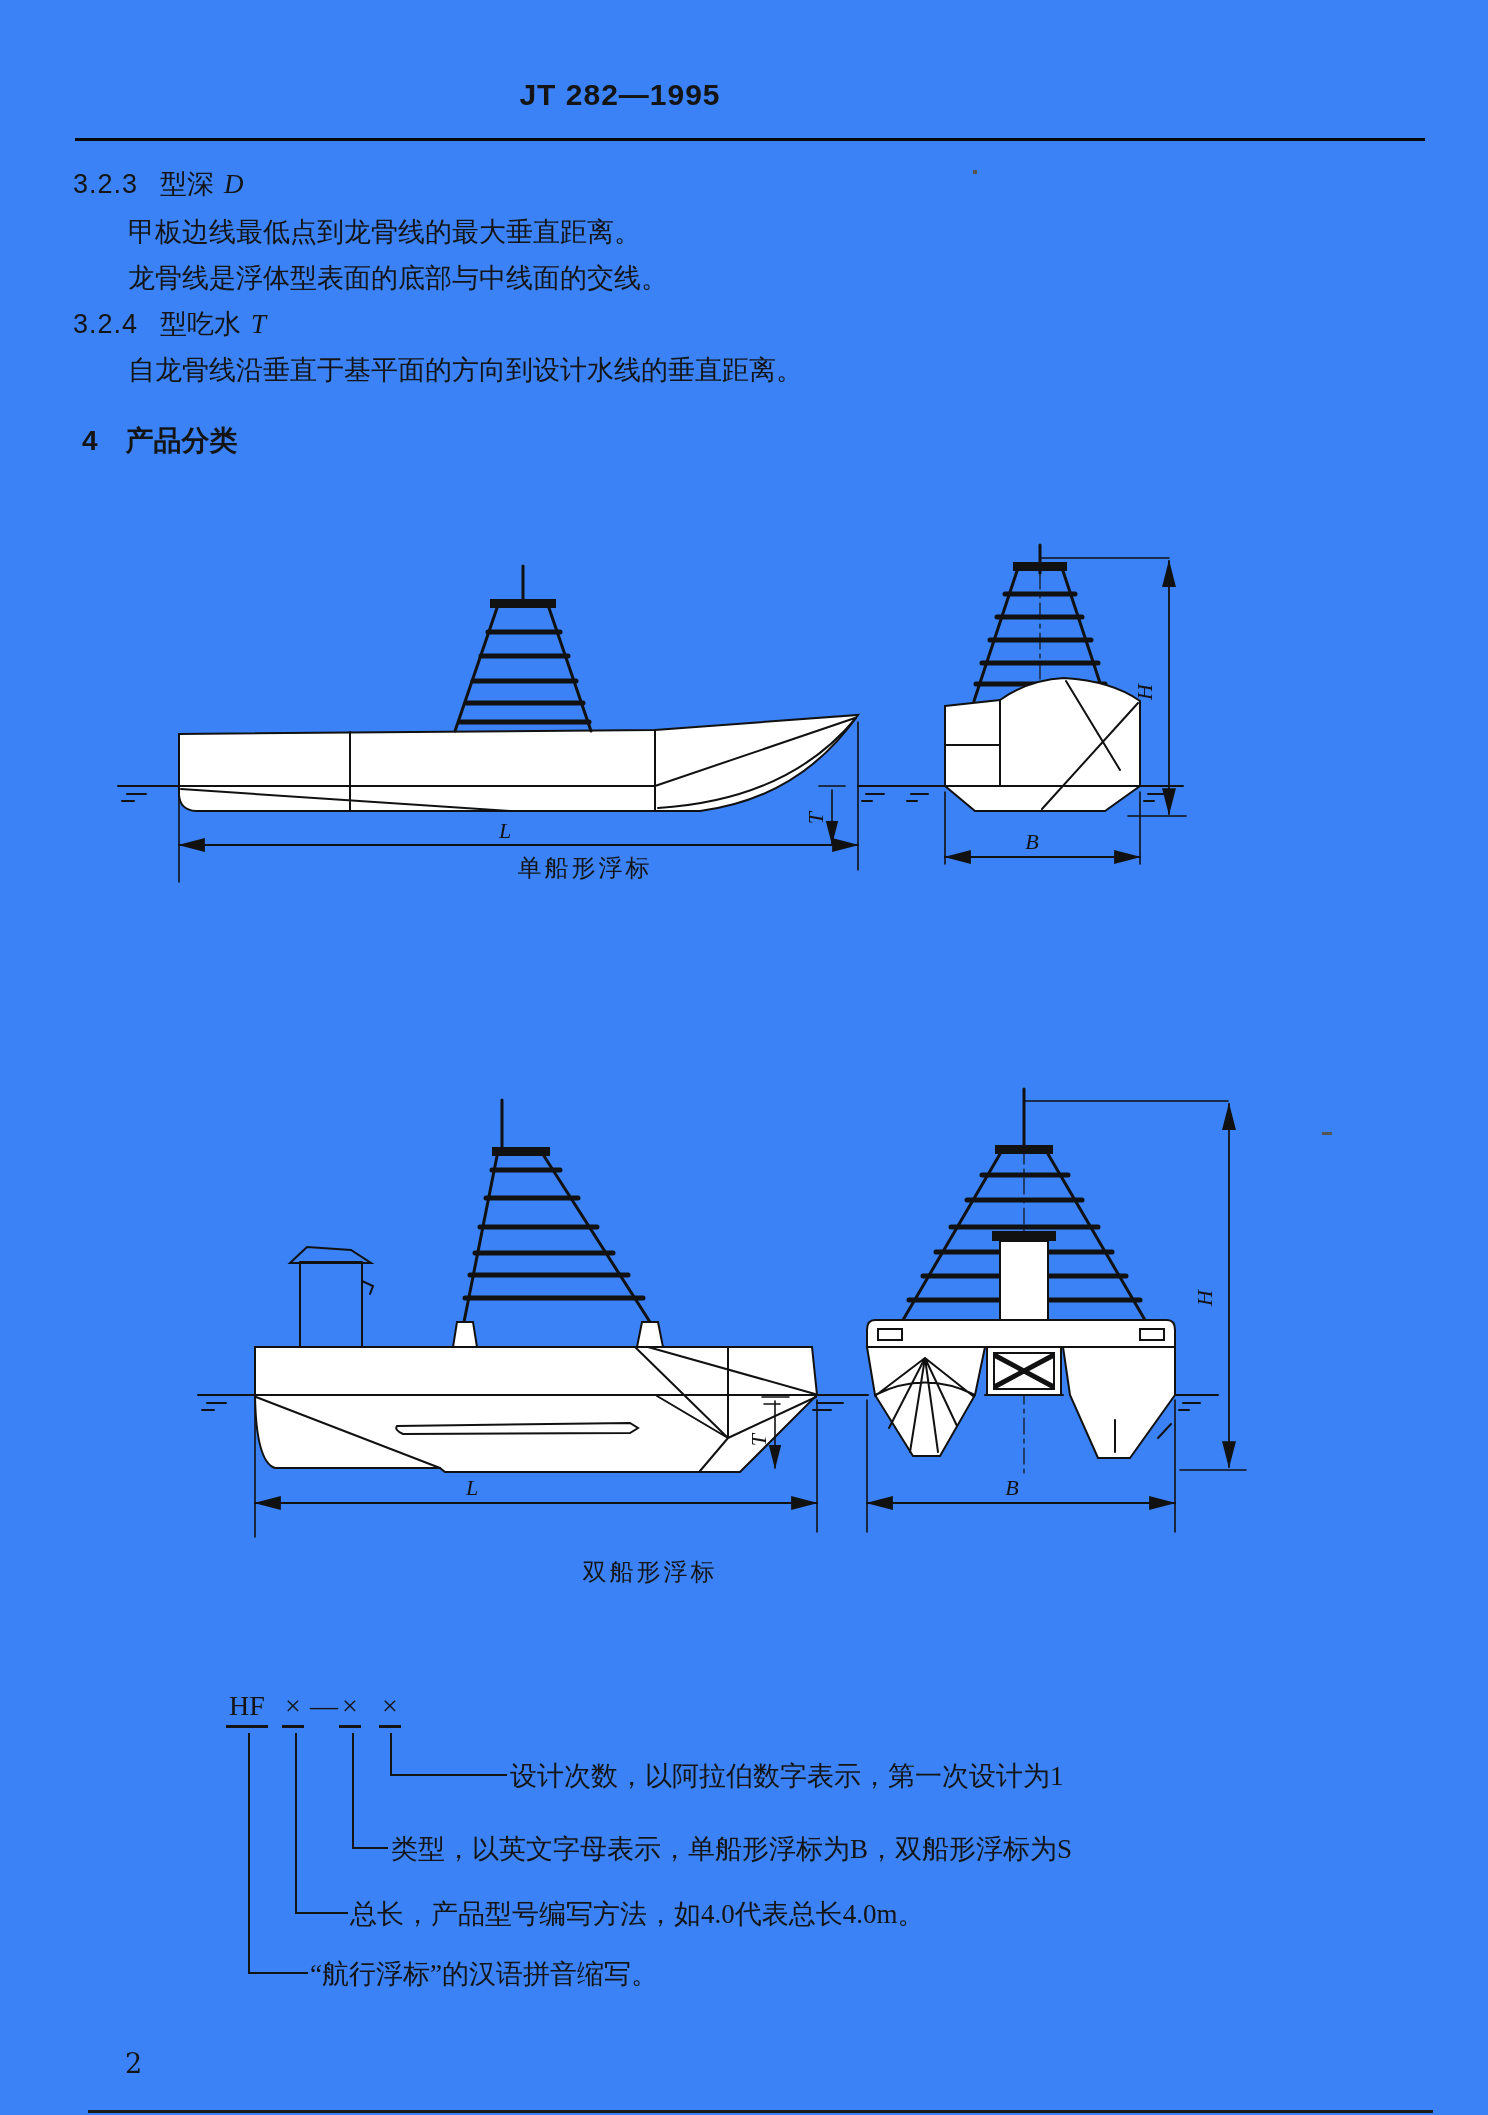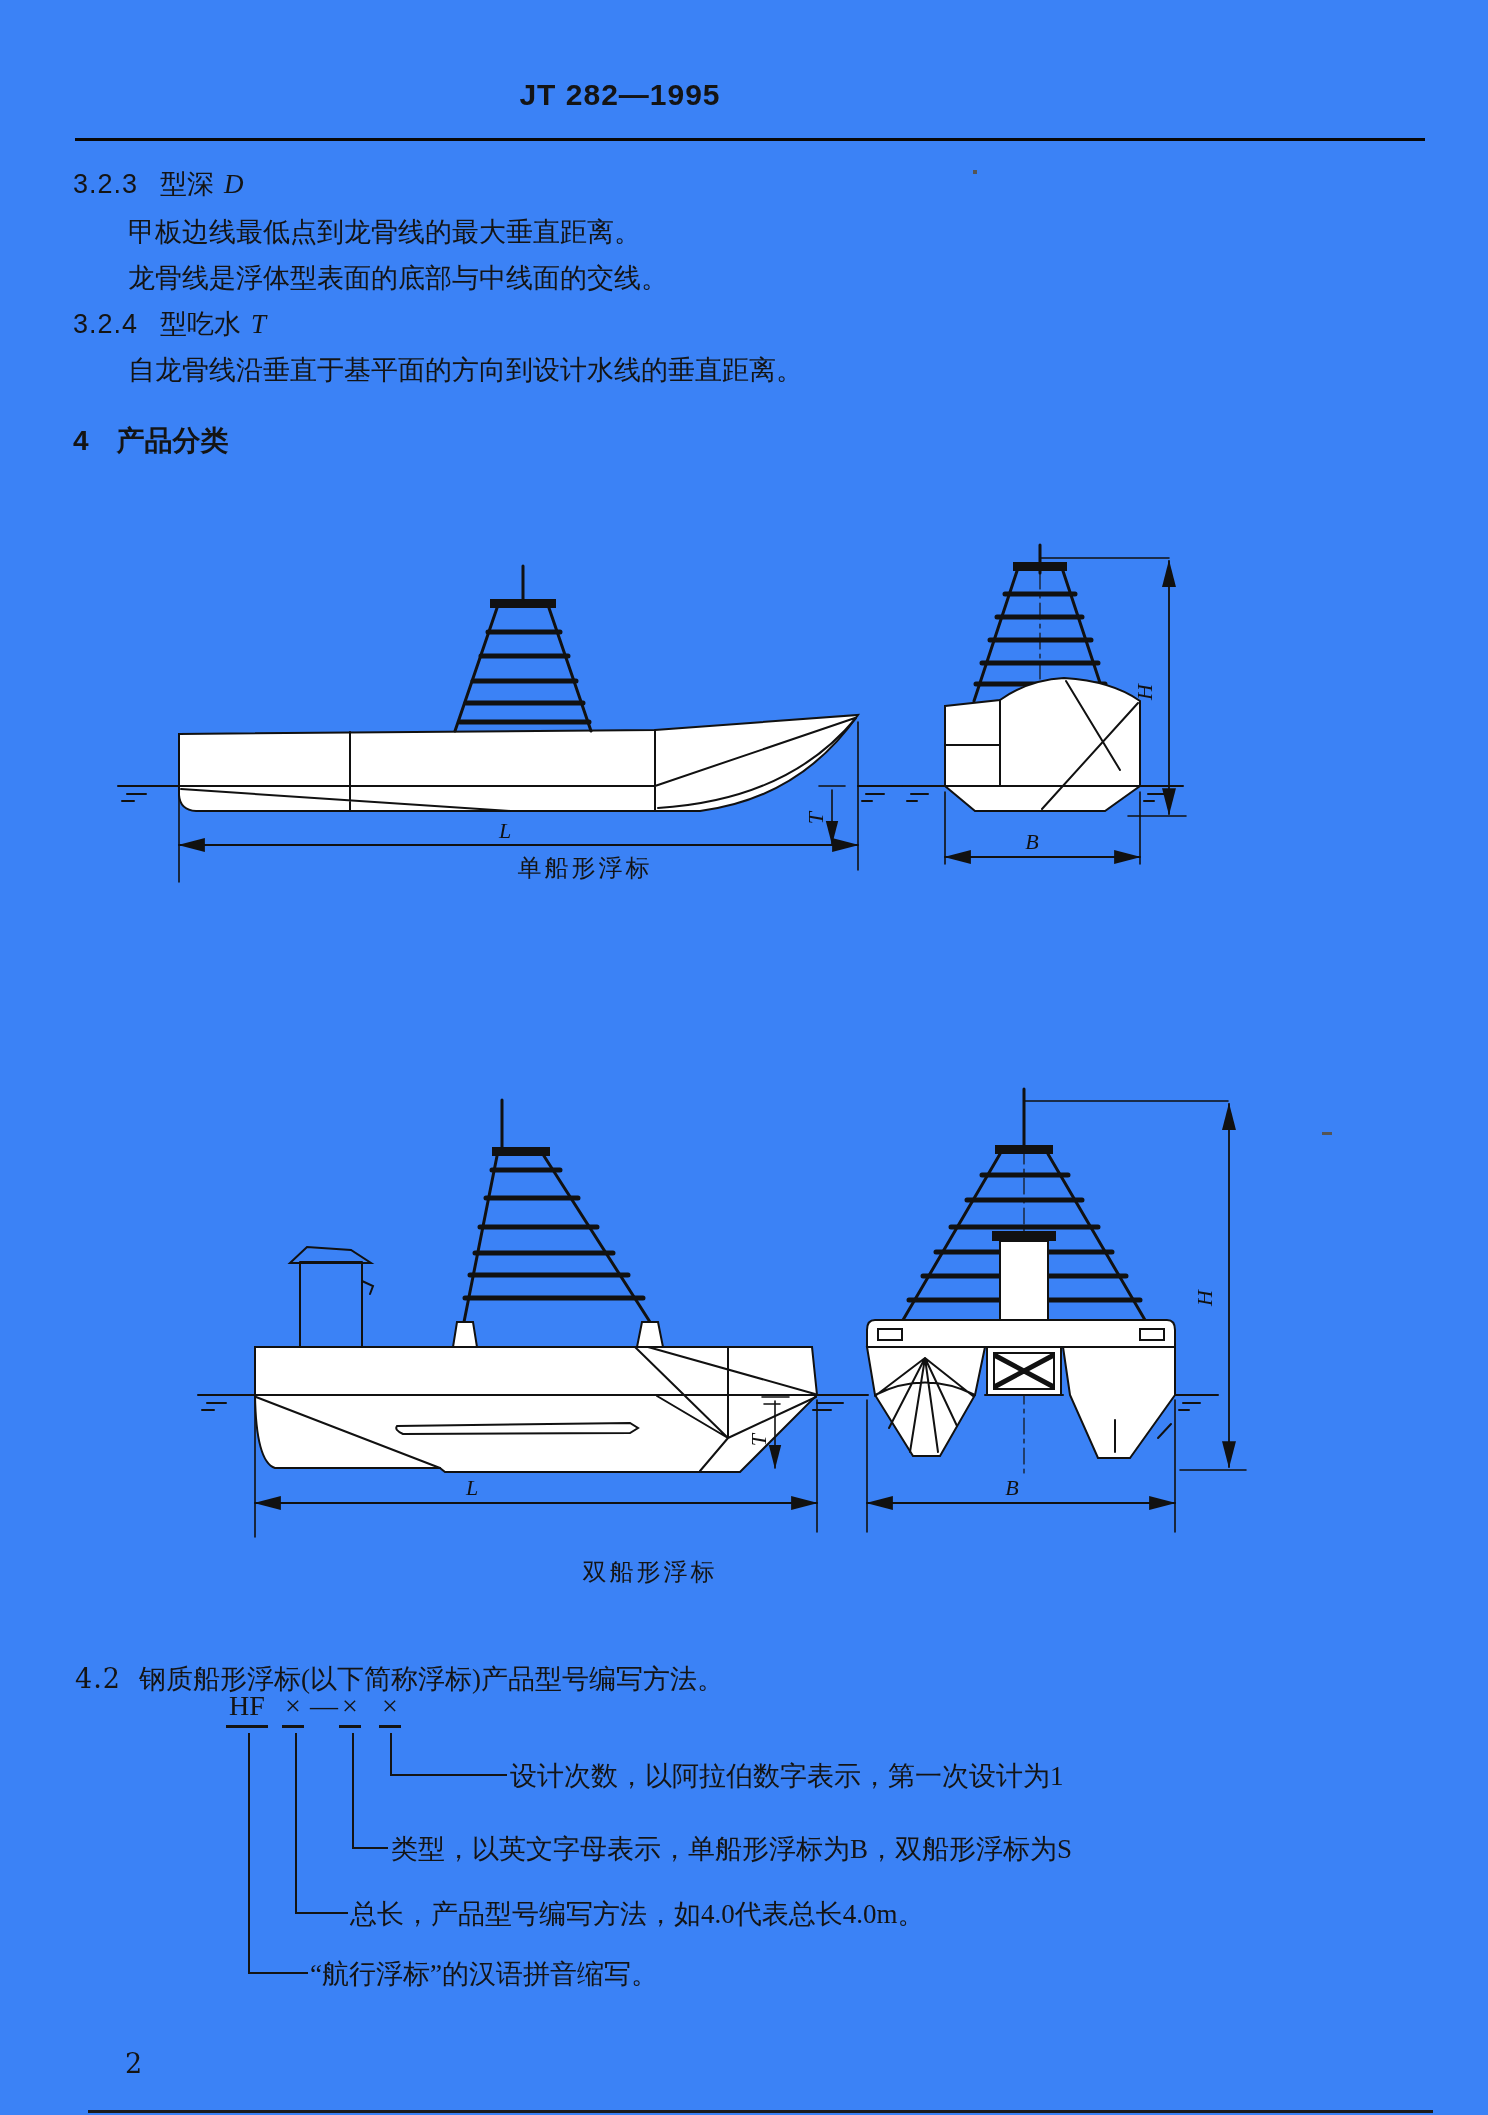--- a/index.html
+++ b/index.html
@@ -43,21 +43,21 @@
     <span class="sec-num">3.2.3</span><span>型深</span><i class="sym">D</i>
   </div>
   <div class="abs body-text" style="left:128px;top:218px;">甲板边线最低点到龙骨线的最大垂直距离。</div>
   <div class="abs body-text" style="left:128px;top:264px;">龙骨线是浮体型表面的底部与中线面的交线。</div>
 
   <div class="abs body-text" style="left:73px;top:310px;">
     <span class="sec-num">3.2.4</span><span>型吃水</span><i class="sym">T</i>
   </div>
   <div class="abs body-text" style="left:128px;top:356px;">自龙骨线沿垂直于基平面的方向到设计水线的垂直距离。</div>
 
-  <div class="abs chapter" style="left:73px;top:422px;">
+  <div class="abs chapter" style="left:82px;top:422px;">
     <span class="sec-num">4</span><span>产品分类</span>
   </div>
 
 
   <svg style="left:70px;top:540px;" width="1130" height="350" viewBox="70 540 1130 350">
     <defs>
       <marker id="ar1" viewBox="0 0 12 8" refX="11.5" refY="4" markerWidth="15" markerHeight="10" orient="auto-start-reverse">
           <path d="M0,0.9 L12,4 L0,7.1 Z" fill="#111" stroke="none"></path>
         </marker>
     </defs>
@@ -188,23 +188,20 @@
 
     <text class="dim" x="472" y="1495">L</text>
     <text class="dim" x="766" y="1440" transform="rotate(-90 766 1440)">T</text>
     <text class="dim" x="1012" y="1495">B</text>
     <text class="dim" x="1212" y="1298" transform="rotate(-90 1212 1298)">H</text>
   </svg>
 
   <div class="abs caption" style="left:465px;top:1556px;width:370px;">双船形浮标</div>
 
 
-  <div class="abs body-text" style="left:75px;top:1664px;">
-    <span class="sec-num-sm">4.2</span><span>钢质船形浮标(以下简称浮标)产品型号编写方法。</span>
-  </div>
 
   <div>
     <span class="hf-part" style="left:226px;top:1690px;">HF</span>
     <span class="hf-part" style="left:282px;top:1690px;">×</span>
     <span class="hf-dash" style="left:309px;top:1690px;">—</span>
     <span class="hf-part" style="left:339px;top:1690px;">×</span>
     <span class="hf-part" style="left:379px;top:1690px;">×</span>
 
     <div class="connector" style="left:390px;top:1733px;width:115px;height:41px;"></div>
     <div class="connector" style="left:352px;top:1733px;width:34px;height:114px;"></div>

